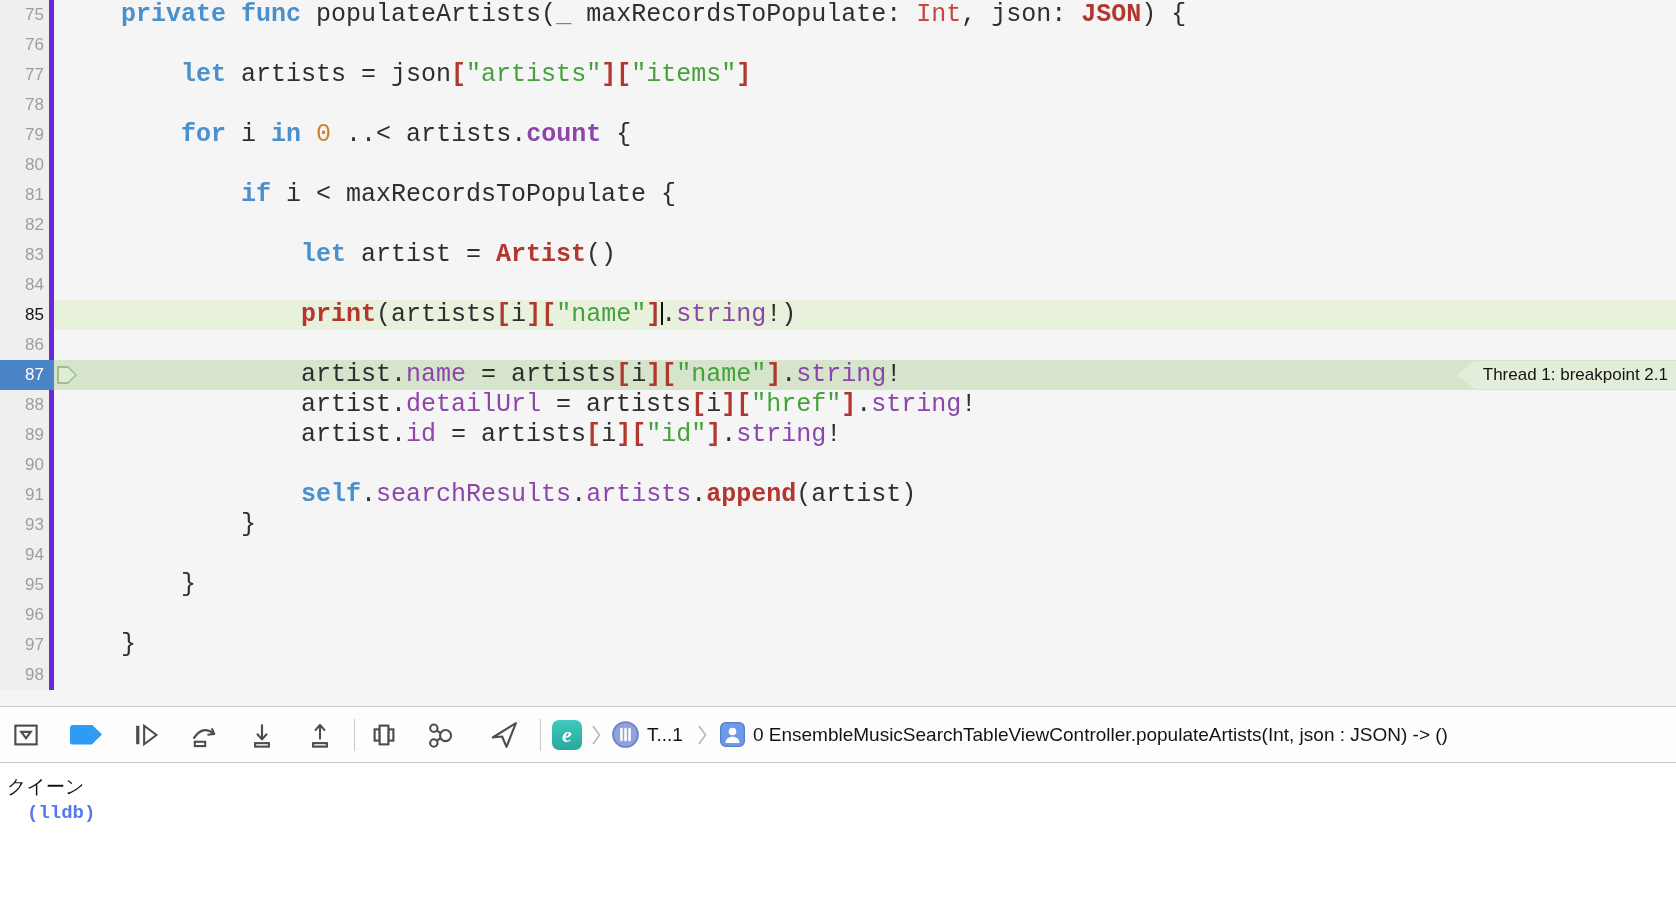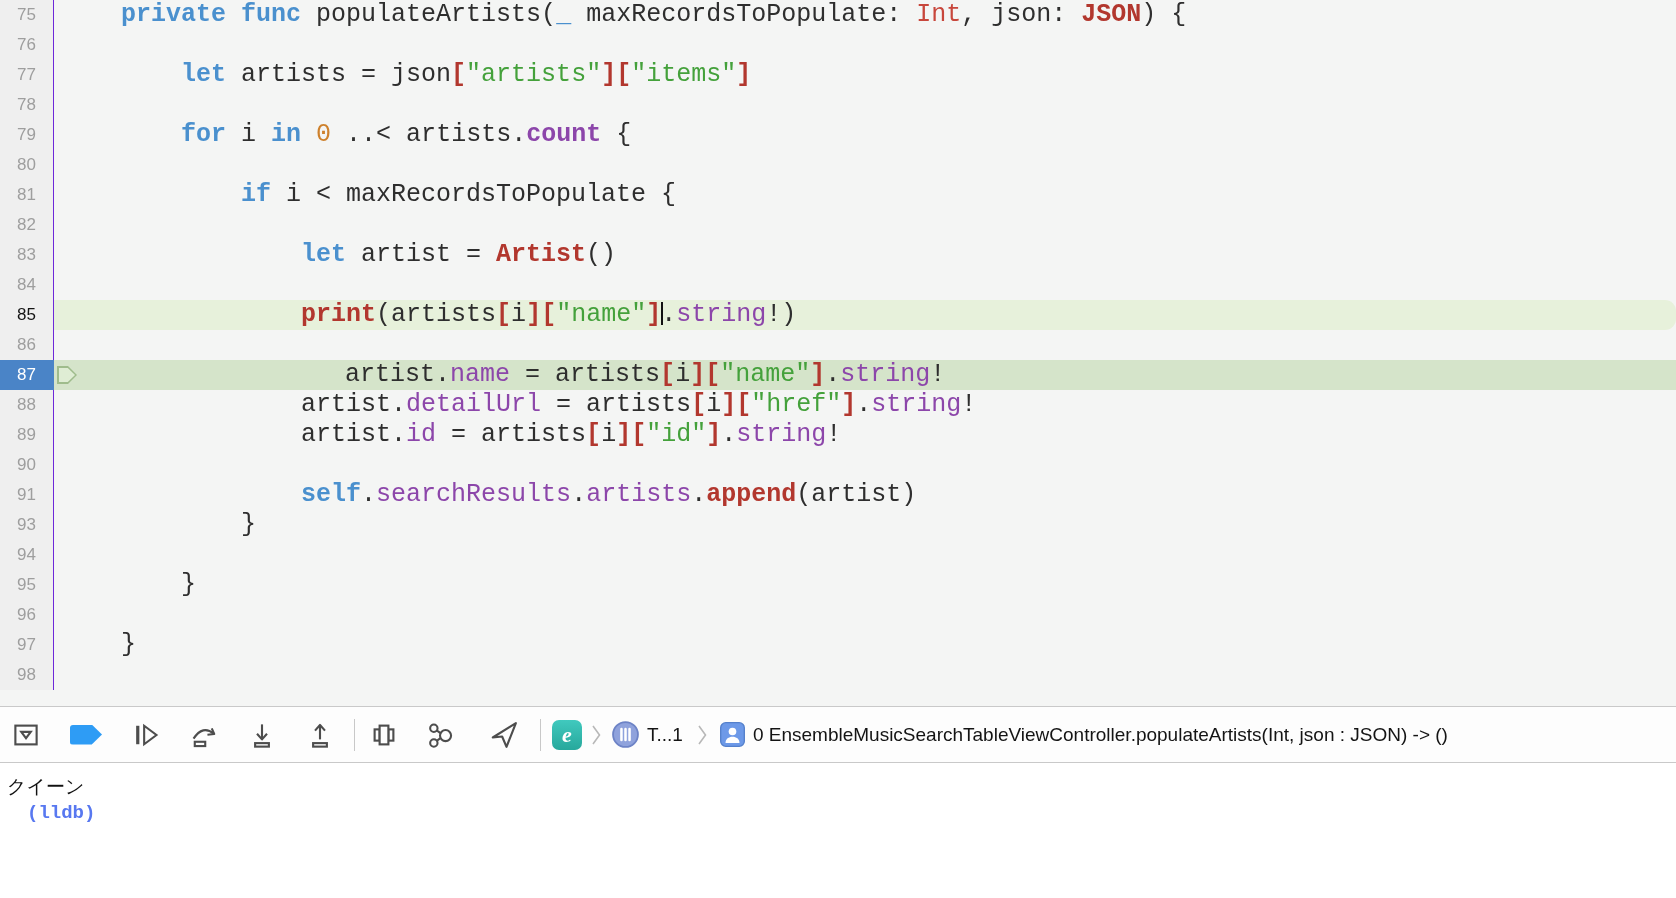--- a/index.html
+++ b/index.html
@@ -10,28 +10,28 @@
   }
   .app{width:1676px;height:898px;display:flex;flex-direction:column;}
 
   
   .editor{
     height:707px;flex:0 0 707px;overflow:hidden;position:relative;
     background:var(--editor_bg,#F4F5F4);
     border-bottom:1px solid #C9C9C9;box-sizing:border-box;
   }
   .row{position:relative;display:flex;height:30px;width:100%;}
-  .row.exec{background:var(--exec_line_bg,#E7F1DB);border-radius:11px;}
-  .row.bpline{background:var(--bp_line_bg,#D5E4CA);gap:44px;}
+  .row.exec{background:var(--exec_line_bg,#E7F1DB);}
+  .row.bpline{background:var(--bp_line_bg,#D5E4CA);}
   .gut{
     flex:0 0 54px;box-sizing:border-box;
     background:var(--gutter_bg,#EFEFEF);
-    border-right:1px solid #6d28d9;
+    border-right:5px solid #6d28d9;
     font:17px/30px "Liberation Sans",sans-serif;
-    color:#9E9E9E;text-align:right;padding-right:17px;
+    color:#9E9E9E;text-align:right;padding-right:5px;
     user-select:none;
   }
   .gut-exec{color:#141414;}
   .gut-bp{
     background:var(--bp_badge,#4A84C7);
     border-right-color:var(--bp_badge,#4A84C7);
     color:#fff;
   }
   .codeline{
     flex:1;padding-left:7px;
@@ -146,20 +146,21 @@
         <div class="codeline"><span class="c-p">                </span><span class="c-t">print</span><span class="c-p">(artists</span><span class="c-b">[</span><span class="c-p">i</span><span class="c-b">][</span><span class="c-s">"name"</span><span class="c-b">]</span><span class="caret"></span><span class="c-p">.</span><span class="c-m">string</span><span class="c-p">!)</span></div>
       </div>
       <div class="row">
         <div class="gut">86</div>
         <div class="codeline"></div>
       </div>
       <div class="row bpline">
         <div class="gut gut-bp">87</div>
         <div class="codeline"><span class="c-p">                artist.</span><span class="c-m">name</span><span class="c-p"> = artists</span><span class="c-b">[</span><span class="c-p">i</span><span class="c-b">][</span><span class="c-s">"name"</span><span class="c-b">]</span><span class="c-p">.</span><span class="c-m">string</span><span class="c-p">!</span></div>
         <div class="ptr"></div>
+        <div class="bptag">Thread 1: breakpoint 2.1</div>
       </div>
       <div class="row">
         <div class="gut">88</div>
         <div class="codeline"><span class="c-p">                artist.</span><span class="c-m">detailUrl</span><span class="c-p"> = artists</span><span class="c-b">[</span><span class="c-p">i</span><span class="c-b">][</span><span class="c-s">"href"</span><span class="c-b">]</span><span class="c-p">.</span><span class="c-m">string</span><span class="c-p">!</span></div>
       </div>
       <div class="row">
         <div class="gut">89</div>
         <div class="codeline"><span class="c-p">                artist.</span><span class="c-m">id</span><span class="c-p"> = artists</span><span class="c-b">[</span><span class="c-p">i</span><span class="c-b">][</span><span class="c-s">"id"</span><span class="c-b">]</span><span class="c-p">.</span><span class="c-m">string</span><span class="c-p">!</span></div>
       </div>
       <div class="row">

